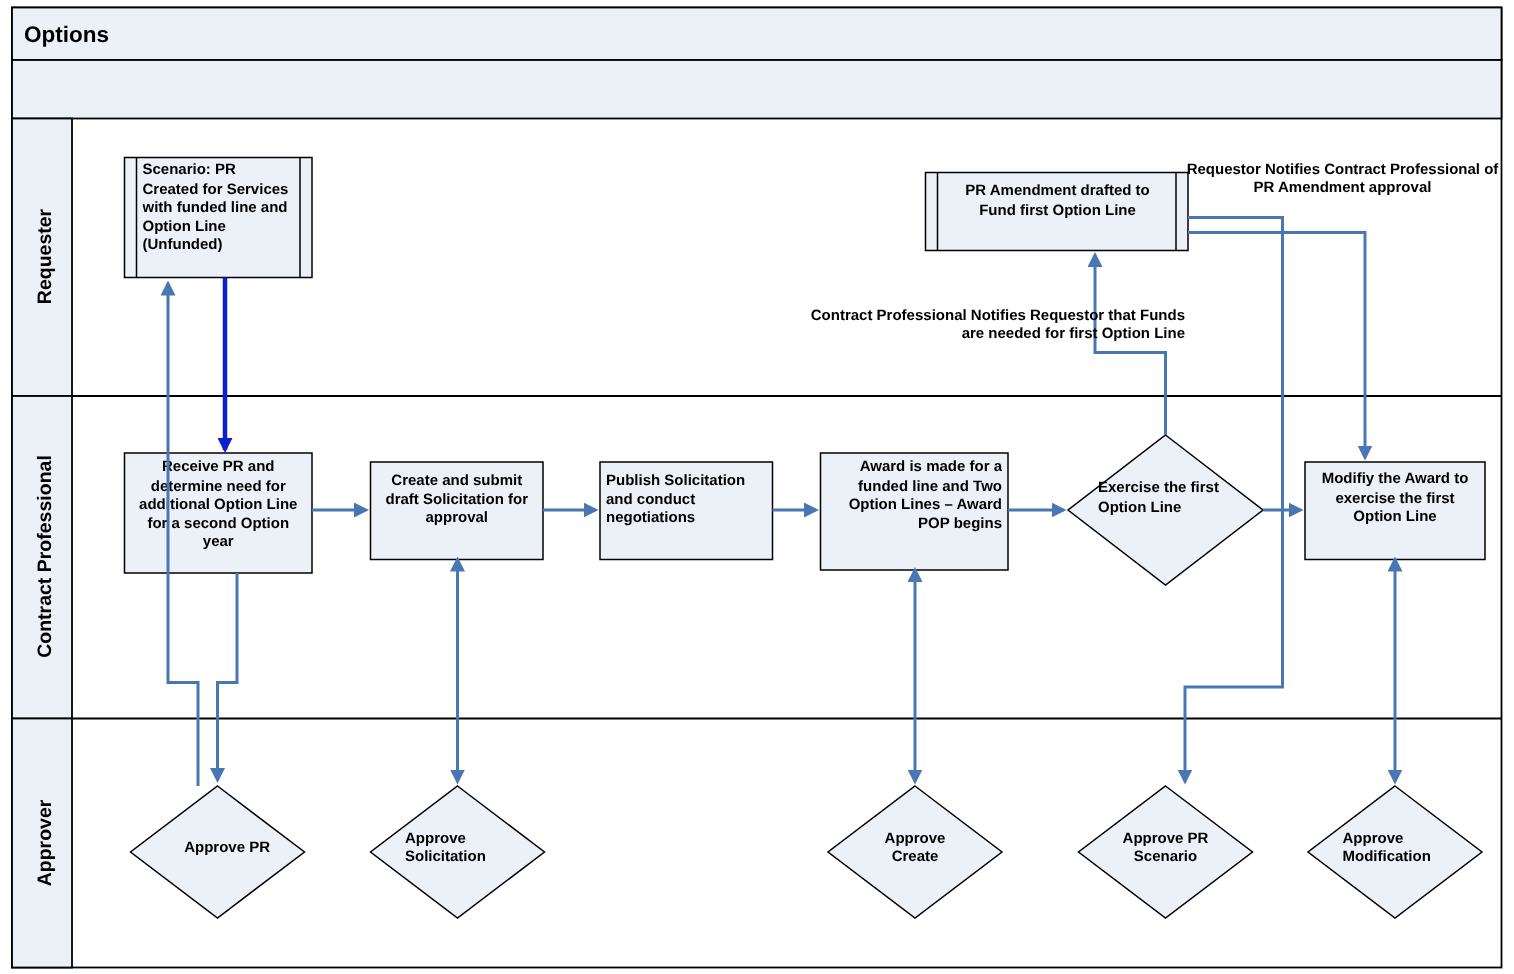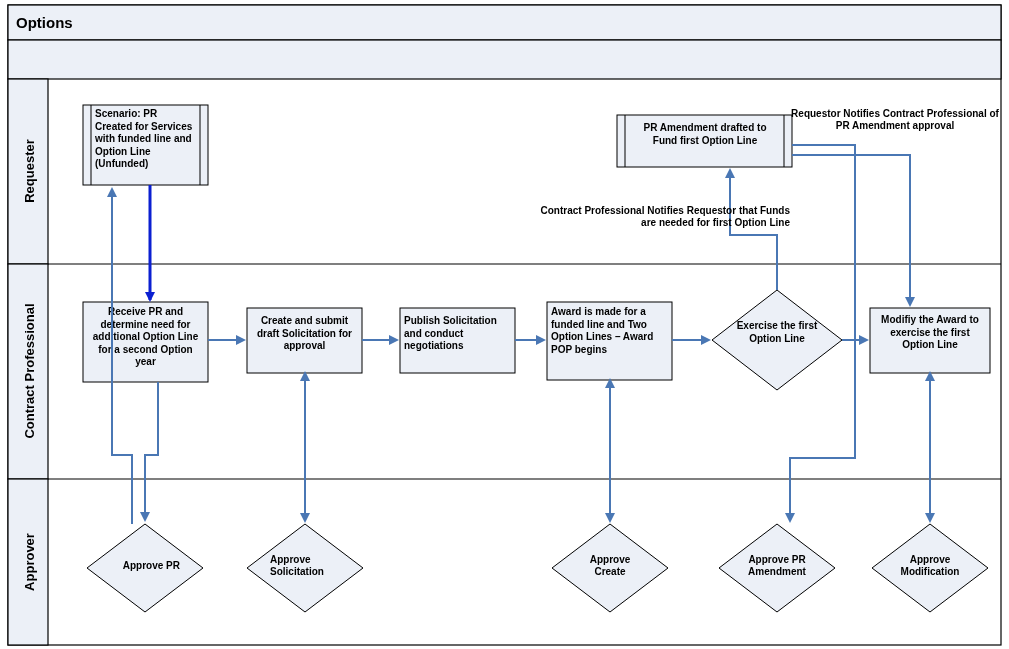--- a/index.html
+++ b/index.html
@@ -68,28 +68,28 @@
     <div xmlns="http://www.w3.org/1999/xhtml" style="font:bold 10px Arial;text-align:center;line-height:1.25">Create and submit draft Solicitation for approval</div>
   </foreignObject>
 
   <rect x="400" y="308" width="115" height="65" fill="#ecf0f7" stroke="#000"></rect>
   <foreignObject x="404" y="315" width="107" height="55">
     <div xmlns="http://www.w3.org/1999/xhtml" style="font:bold 10px Arial;line-height:1.25">Publish Solicitation and conduct negotiations</div>
   </foreignObject>
 
   <rect x="547" y="302" width="125" height="78" fill="#ecf0f7" stroke="#000"></rect>
   <foreignObject x="551" y="306" width="117" height="70">
-    <div xmlns="http://www.w3.org/1999/xhtml" style="font:bold 10px Arial;text-align:left;line-height:1.25">Award is made for a funded line and Two Option Lines – Award POP begins</div>
+    <div xmlns="http://www.w3.org/1999/xhtml" style="font:bold 10px Arial;text-align:right;line-height:1.25">Award is made for a funded line and Two Option Lines – Award POP begins</div>
   </foreignObject>
 
   <g>
     <polygon points="777,290 842,340 777,390 712,340" fill="#ecf0f7" stroke="#000"></polygon>
   </g>
   <foreignObject x="732" y="320" width="90" height="40">
-    <div xmlns="http://www.w3.org/1999/xhtml" style="font:bold 10px Arial;text-align:center;line-height:1.25">Exercise the first Option Line</div>
+    <div xmlns="http://www.w3.org/1999/xhtml" style="font:bold 10px Arial;text-align:left;line-height:1.25">Exercise the first Option Line</div>
   </foreignObject>
 
   <rect x="870" y="308" width="120" height="65" fill="#ecf0f7" stroke="#000"></rect>
   <foreignObject x="874" y="314" width="112" height="55">
     <div xmlns="http://www.w3.org/1999/xhtml" style="font:bold 10px Arial;text-align:center;line-height:1.25">Modifiy the Award to exercise the first Option Line</div>
   </foreignObject>
 
   <g>
     <polygon points="145,524 203,568 145,612 87,568" fill="#ecf0f7" stroke="#000"></polygon>
   </g>
@@ -108,28 +108,28 @@
     <polygon points="610,524 668,568 610,612 552,568" fill="#ecf0f7" stroke="#000"></polygon>
   </g>
   <foreignObject x="575" y="554" width="70" height="30">
     <div xmlns="http://www.w3.org/1999/xhtml" style="font:bold 10px Arial;text-align:center;line-height:1.2">Approve Create</div>
   </foreignObject>
 
   <g>
     <polygon points="777,524 835,568 777,612 719,568" fill="#ecf0f7" stroke="#000"></polygon>
   </g>
   <foreignObject x="742" y="554" width="70" height="30">
-    <div xmlns="http://www.w3.org/1999/xhtml" style="font:bold 10px Arial;text-align:center;line-height:1.2">Approve PR Amendment</div>
+    <div xmlns="http://www.w3.org/1999/xhtml" style="font:bold 10px Arial;text-align:center;line-height:1.2">Approve PR Scenario</div>
   </foreignObject>
 
   <g>
     <polygon points="930,524 988,568 930,612 872,568" fill="#ecf0f7" stroke="#000"></polygon>
   </g>
   <foreignObject x="895" y="554" width="70" height="30">
-    <div xmlns="http://www.w3.org/1999/xhtml" style="font:bold 10px Arial;text-align:center;line-height:1.2">Approve Modification</div>
+    <div xmlns="http://www.w3.org/1999/xhtml" style="font:bold 10px Arial;text-align:left;line-height:1.2">Approve Modification</div>
   </foreignObject>
 
   <line x1="150" y1="185" x2="150" y2="300" stroke="#0b1fd1" stroke-width="3" marker-end="url(#arrow-dark)"></line>
 
   <path d="M145 382 L145 455 L115 455 L115 200 L125 200 " fill="none"></path>
 
   <path d="M158 382 L158 455 L145 455 L145 520" fill="none" stroke="#4a77b4" stroke-width="2" marker-end="url(#arrow-blue)"></path>
 
   <path d="M132 524 L132 455 L112 455 L112 189" fill="none" stroke="#4a77b4" stroke-width="2" marker-end="url(#arrow-blue)"></path>
 

